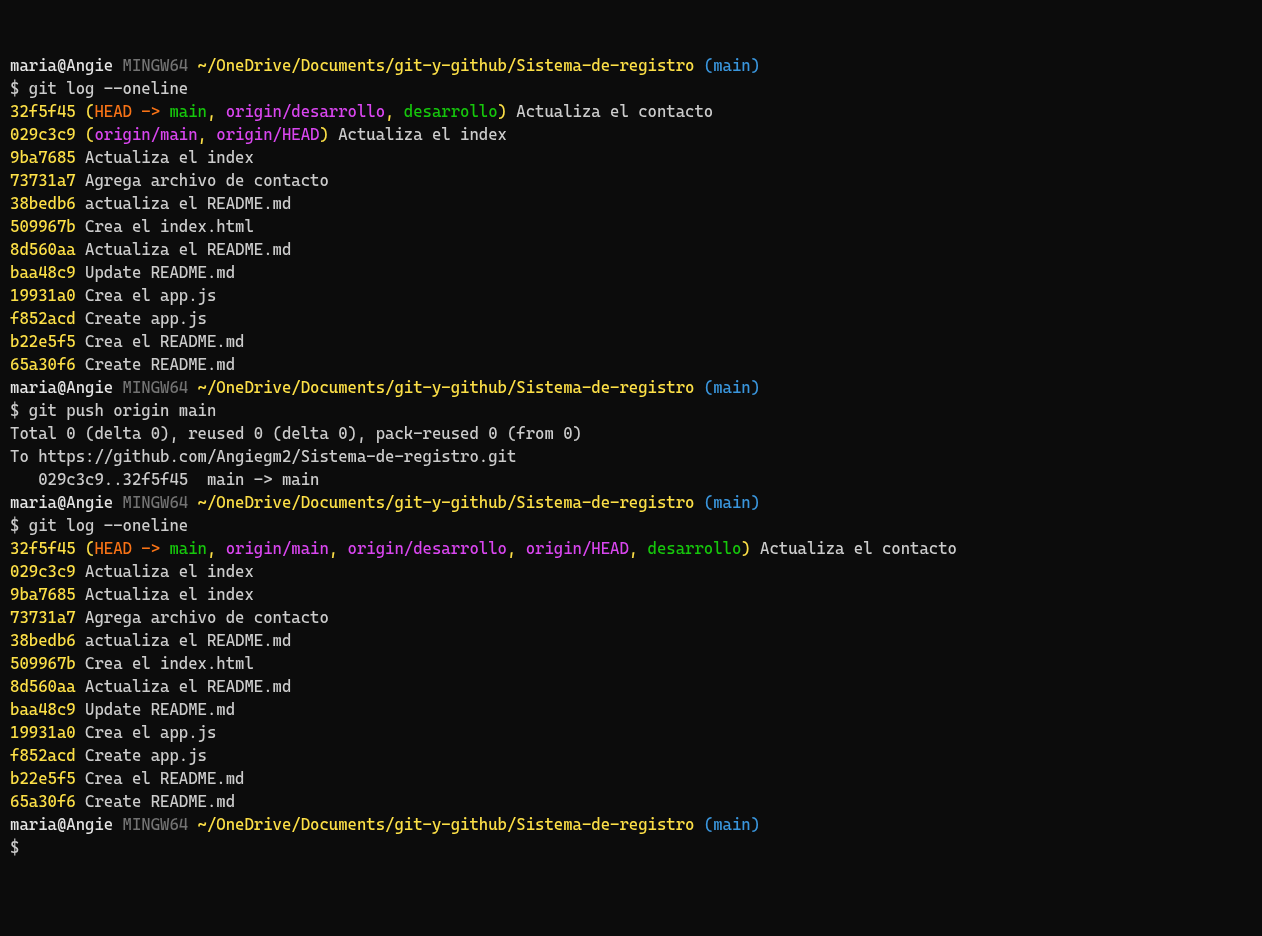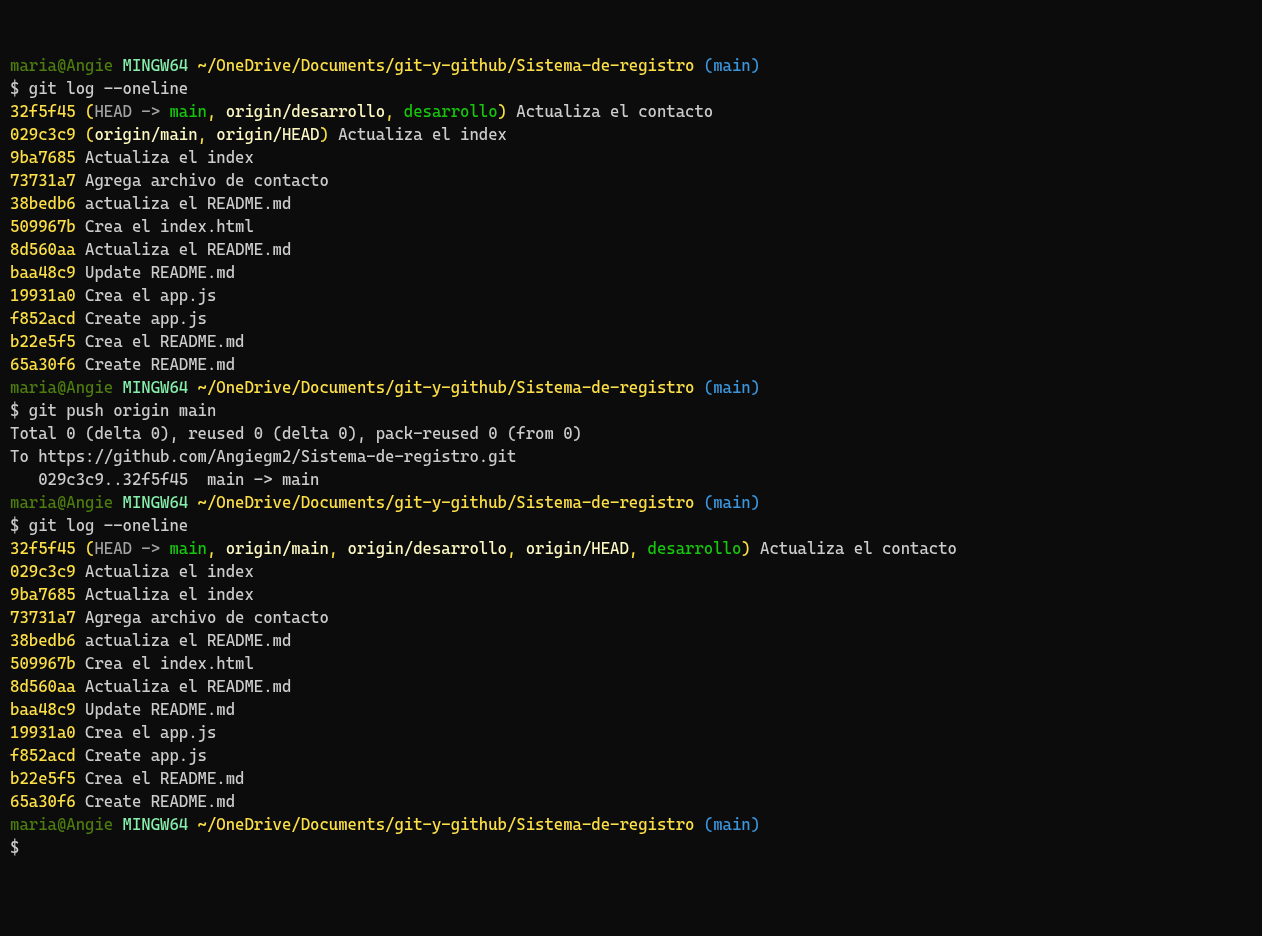--- a/index.html
+++ b/index.html
@@ -5,26 +5,26 @@
   body {
     background: #0c0c0c;
     color: #cccccc;
     font-family: "Cascadia Mono", "Consolas", "Courier New", monospace;
     font-size: 16px;
     line-height: 23px;
     margin: 0;
     padding: 8px 10px;
     white-space: pre;
   }
-  .green { color: #4d7c0f; }
-  .magenta { color: #86efac; text-align: right; }
+  .green { color: #e5e5e5; }
+  .magenta { color: #737373; text-align: right; }
   .gold { color: #fde047; }
   .cyan { color: #3a96dd; }
-  .red { color: #fef9c3; }
+  .red { color: #d946ef; }
   .bgreen { color: #16c60c; }
-  .brightcyan { color: #a3a3a3; }
+  .brightcyan { color: #f97316; }
   span { display: inline; }
 </style>
 </head>
 <body>
 
 <div id="term"><div><span class="green">maria@Angie</span><span> </span><span class="magenta">MINGW64</span><span> </span><span class="gold">~/OneDrive/Documents/git-y-github/Sistema-de-registro</span><span> </span><span class="cyan">(</span><span class="cyan">main</span><span class="cyan">)</span></div><div><span>$ git log --oneline</span></div><div><span class="gold">32f5f45</span><span> </span><span class="gold">(</span><span class="brightcyan">HEAD -&gt; </span><span class="bgreen">main</span><span class="gold">, </span><span class="red">origin/desarrollo</span><span class="gold">, </span><span class="bgreen">desarrollo</span><span class="gold">)</span><span> Actualiza el contacto</span></div><div><span class="gold">029c3c9</span><span> </span><span class="gold">(</span><span class="red">origin/main</span><span class="gold">, </span><span class="red">origin/HEAD</span><span class="gold">)</span><span> Actualiza el index</span></div><div><span class="gold">9ba7685</span><span> Actualiza el index</span></div><div><span class="gold">73731a7</span><span> Agrega archivo de contacto</span></div><div><span class="gold">38bedb6</span><span> actualiza el README.md</span></div><div><span class="gold">509967b</span><span> Crea el index.html</span></div><div><span class="gold">8d560aa</span><span> Actualiza el README.md</span></div><div><span class="gold">baa48c9</span><span> Update README.md</span></div><div><span class="gold">19931a0</span><span> Crea el app.js</span></div><div><span class="gold">f852acd</span><span> Create app.js</span></div><div><span class="gold">b22e5f5</span><span> Crea el README.md</span></div><div><span class="gold">65a30f6</span><span> Create README.md</span></div><div><span></span></div><div><span class="green">maria@Angie</span><span> </span><span class="magenta">MINGW64</span><span> </span><span class="gold">~/OneDrive/Documents/git-y-github/Sistema-de-registro</span><span> </span><span class="cyan">(</span><span class="cyan">main</span><span class="cyan">)</span></div><div><span>$ git push origin main</span></div><div><span>Total 0 (delta 0), reused 0 (delta 0), pack-reused 0 (from 0)</span></div><div><span>To https://github.com/Angiegm2/Sistema-de-registro.git</span></div><div><span>   029c3c9..32f5f45  main -&gt; main</span></div><div><span></span></div><div><span class="green">maria@Angie</span><span> </span><span class="magenta">MINGW64</span><span> </span><span class="gold">~/OneDrive/Documents/git-y-github/Sistema-de-registro</span><span> </span><span class="cyan">(</span><span class="cyan">main</span><span class="cyan">)</span></div><div><span>$ git log --oneline</span></div><div><span class="gold">32f5f45</span><span> </span><span class="gold">(</span><span class="brightcyan">HEAD -&gt; </span><span class="bgreen">main</span><span class="gold">, </span><span class="red">origin/main</span><span class="gold">, </span><span class="red">origin/desarrollo</span><span class="gold">, </span><span class="red">origin/HEAD</span><span class="gold">, </span><span class="bgreen">desarrollo</span><span class="gold">)</span><span> Actualiza el contacto</span></div><div><span class="gold">029c3c9</span><span> Actualiza el index</span></div><div><span class="gold">9ba7685</span><span> Actualiza el index</span></div><div><span class="gold">73731a7</span><span> Agrega archivo de contacto</span></div><div><span class="gold">38bedb6</span><span> actualiza el README.md</span></div><div><span class="gold">509967b</span><span> Crea el index.html</span></div><div><span class="gold">8d560aa</span><span> Actualiza el README.md</span></div><div><span class="gold">baa48c9</span><span> Update README.md</span></div><div><span class="gold">19931a0</span><span> Crea el app.js</span></div><div><span class="gold">f852acd</span><span> Create app.js</span></div><div><span class="gold">b22e5f5</span><span> Crea el README.md</span></div><div><span class="gold">65a30f6</span><span> Create README.md</span></div><div><span></span></div><div><span class="green">maria@Angie</span><span> </span><span class="magenta">MINGW64</span><span> </span><span class="gold">~/OneDrive/Documents/git-y-github/Sistema-de-registro</span><span> </span><span class="cyan">(</span><span class="cyan">main</span><span class="cyan">)</span></div><div><span>$</span></div></div>
 
 
 </body></html>

